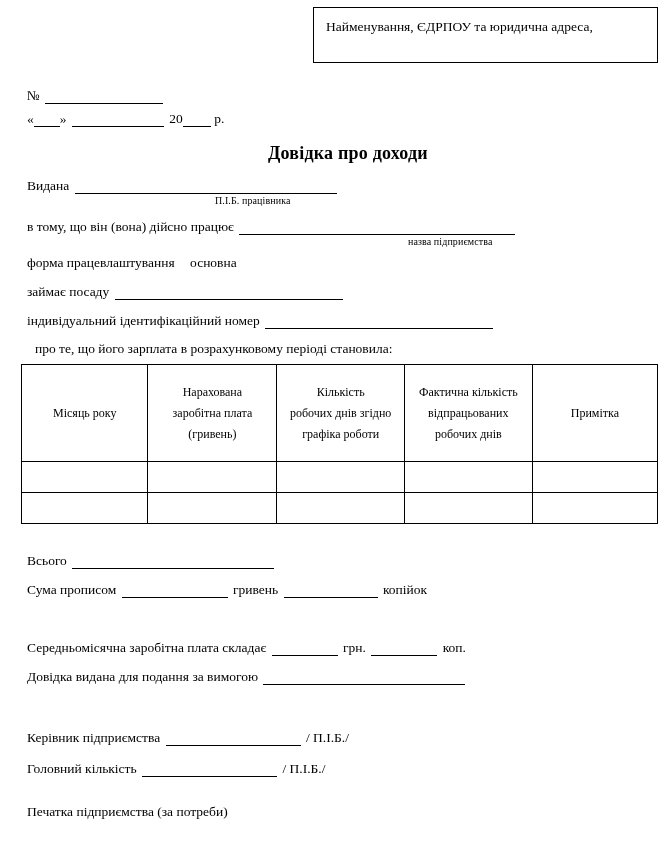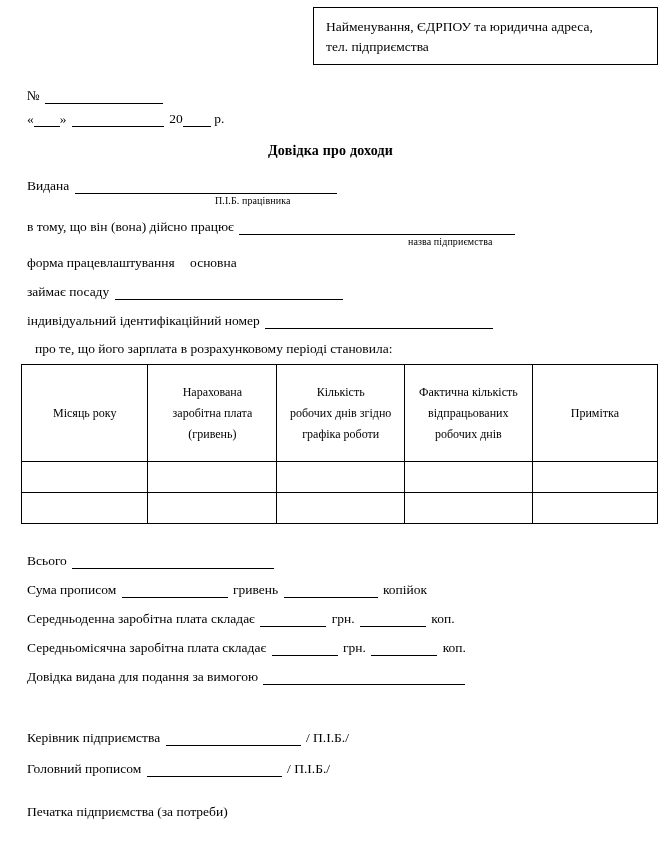--- a/index.html
+++ b/index.html
@@ -66,21 +66,21 @@
     position: absolute;
     font-size: 10px;
     letter-spacing: .1px;
     white-space: nowrap;
     color: #000;
   }
 
   .title {
     position: absolute;
     font-weight: bold;
-    font-size: 14px;
+    font-size: 18px;
     letter-spacing: .2px;
   }
 
   .ital { }
 
   
   .tbl {
     position: absolute;
     left: 21px;
     top: 364px;
@@ -110,21 +110,20 @@
   .col-4 { width: 107px; }
   .col-5 { width: 105px; font-family: Liberation Serif, serif; }
 </style>
 </head>
 <body>
 
 <div class="page">
 
   <div class="header-box">
     <span class="hb-line">Найменування, ЄДРПОУ та юридична адреса,</span>
-    <span class="hb-line">тел. підприємства</span>
   </div>
 
   <div class="row" style="left:27px; top:88px;">
     <span class="lbl">№</span>
     <span class="rule" style="width:118px;"></span>
   </div>
 
   <div class="row" style="left:27px; top:111px;">
     <span class="lbl">«</span><span class="rule" style="width:26px; margin:0;"></span><span class="lbl">»</span>
     <span class="rule" style="width:92px;"></span>
@@ -213,27 +212,20 @@
   </div>
 
   <div class="row" style="left:27px; top:582px;">
     <span class="lbl">Сума прописом</span>
     <span class="rule" style="width:106px;"></span>
     <span class="lbl ital">гривень</span>
     <span class="rule" style="width:94px;"></span>
     <span class="lbl ital">копійок</span>
   </div>
 
-  <div class="row" style="left:27px; top:611px;">
-    <span class="lbl">Середньоденна заробітна плата складає</span>
-    <span class="rule" style="width:66px;"></span>
-    <span class="lbl">грн.</span>
-    <span class="rule" style="width:66px;"></span>
-    <span class="lbl">коп.</span>
-  </div>
 
   <div class="row" style="left:27px; top:640px;">
     <span class="lbl">Середньомісячна заробітна плата складає</span>
     <span class="rule" style="width:66px;"></span>
     <span class="lbl">грн.</span>
     <span class="rule" style="width:66px;"></span>
     <span class="lbl">коп.</span>
   </div>
 
   <div class="row" style="left:27px; top:669px;">
@@ -241,20 +233,20 @@
     <span class="rule" style="width:202px;"></span>
   </div>
 
   <div class="row" style="left:27px; top:730px;">
     <span class="lbl">Керівник підприємства</span>
     <span class="rule" style="width:135px;"></span>
     <span class="lbl">/ П.І.Б./</span>
   </div>
 
   <div class="row" style="left:27px; top:761px;">
-    <span class="lbl">Головний прописом</span>
+    <span class="lbl">Головний кількість</span>
     <span class="rule" style="width:135px;"></span>
     <span class="lbl">/ П.І.Б./</span>
   </div>
 
   <div class="row" style="left:27px; top:804px;">Печатка підприємства (за потреби)</div>
 
 </div>
 
 </body></html>

